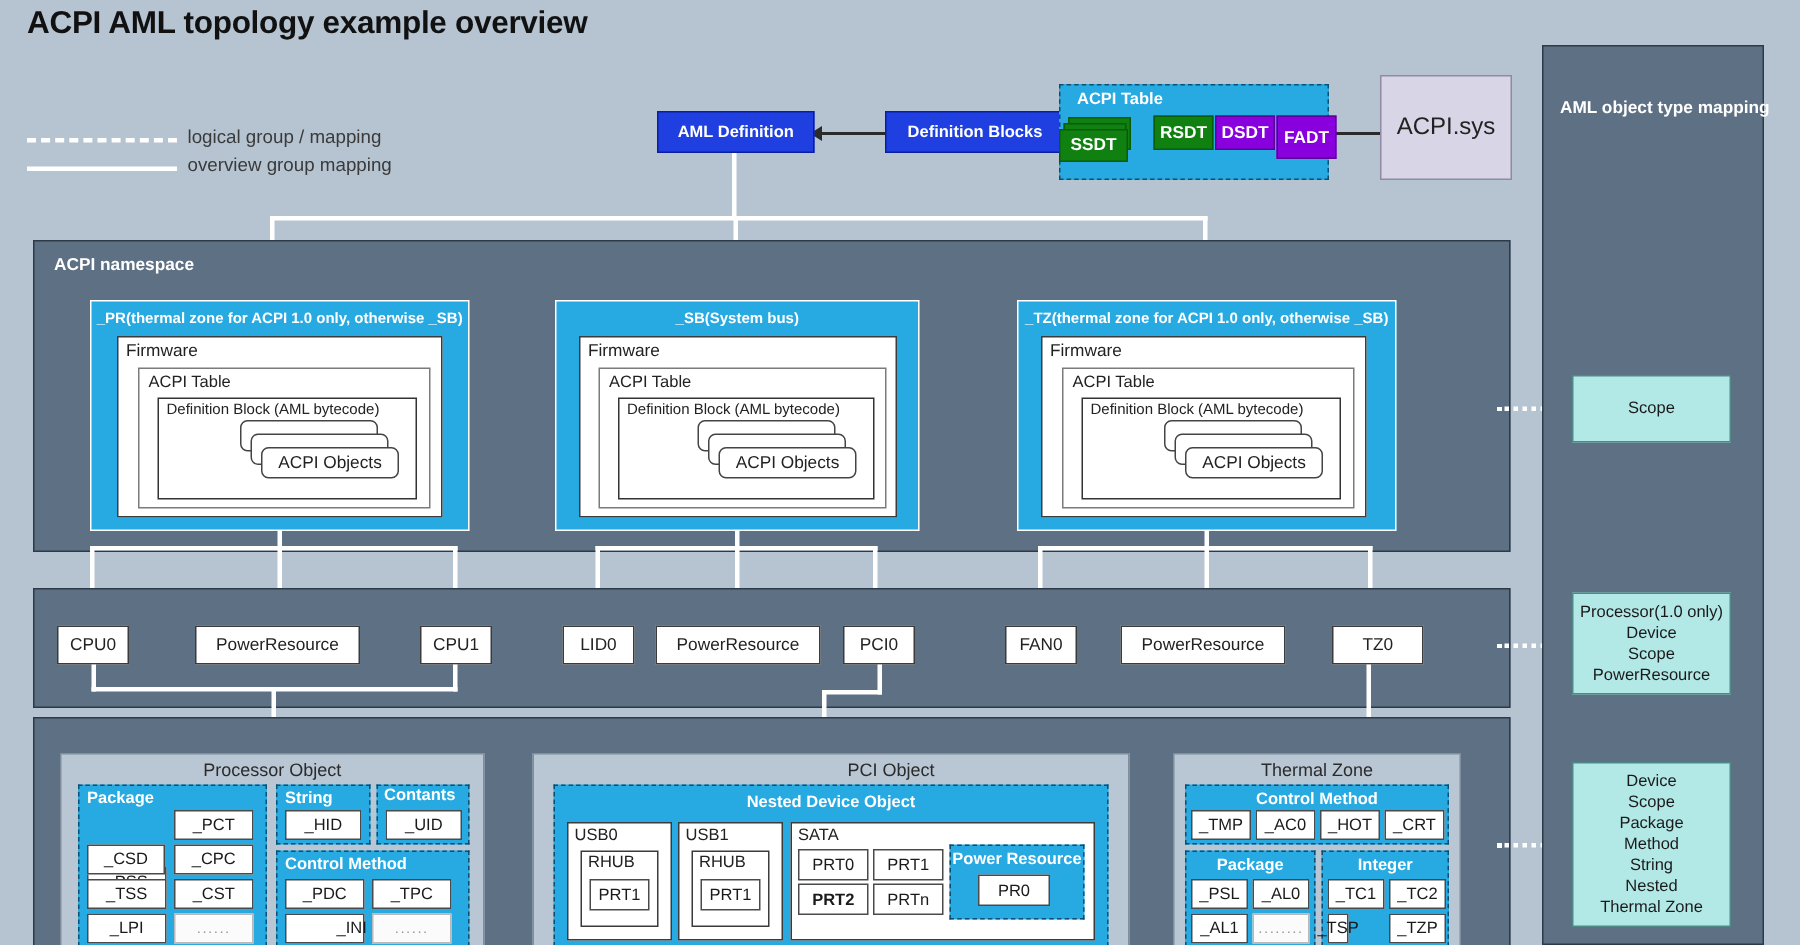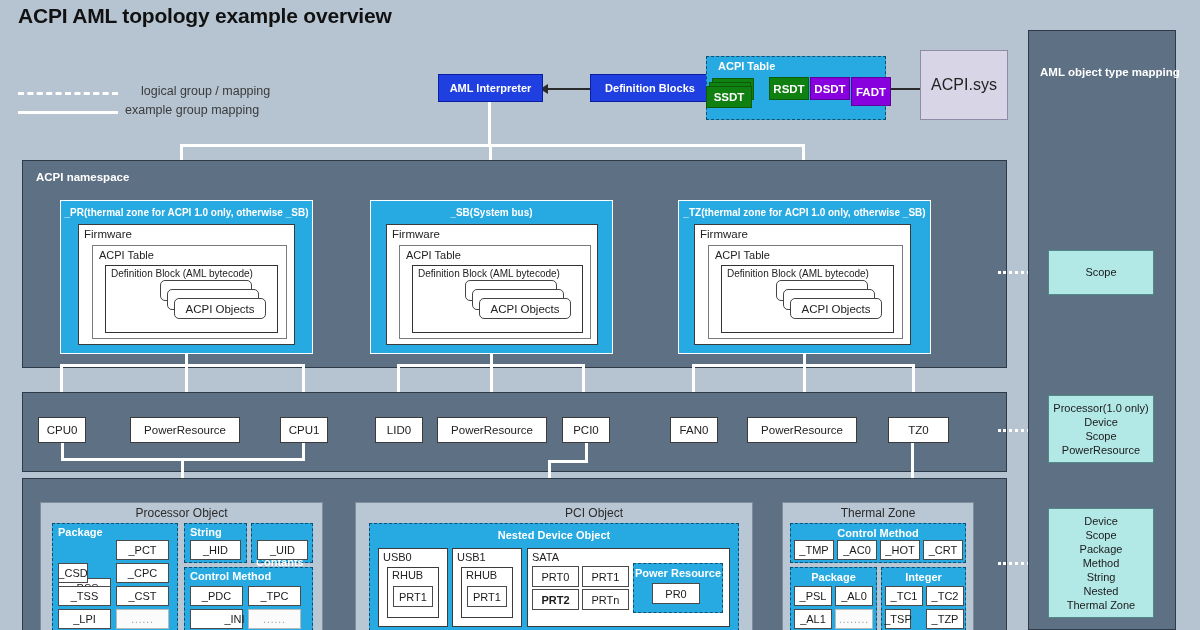--- a/index.html
+++ b/index.html
@@ -51,32 +51,32 @@
   .dotline{position:absolute;border-top:3px dotted #ffffff;}
 
   .stackbox{background:#fff;border:1.2px solid #444;border-radius:5px;color:#222;font-size:11.5px;}
 </style>
 </head>
 <body>
 
 <div class="abs" id="title">ACPI AML topology example overview</div>
 
 <div class="abs leg-dash" style="left:18px;top:92px;width:100px;"></div>
-<div class="abs leg-txt" style="left:125px;top:84px;margin-left:16px;">logical group / mapping</div>
+<div class="abs leg-txt" style="left:125px;top:84px;">logical group / mapping</div>
 <div class="abs leg-solid" style="left:18px;top:111px;width:100px;"></div>
-<div class="abs leg-txt" style="left:125px;top:103px;">example group mapping</div>
+<div class="abs leg-txt" style="left:125px;top:103px;">overview group mapping</div>
 
 <div class="kline" style="left:546px;top:88px;width:48px;height:1.5px;"></div>
 <div class="karrow" style="left:540px;top:84px;"></div>
 
 <div class="kline" style="left:686px;top:88px;width:22px;height:1.5px;"></div>
 <div class="kline" style="left:884px;top:88px;width:36px;height:1.5px;"></div>
 <div class="kline" style="left:760px;top:88px;width:10px;height:1.5px;"></div>
 
-<div class="abs bluebox ctr" style="left:438px;top:74px;width:105px;height:28px;">AML Interpreter</div>
+<div class="abs bluebox ctr" style="left:438px;top:74px;width:105px;height:28px;">AML Definition</div>
 <div class="abs bluebox ctr" style="left:590px;top:74px;width:120px;height:28px;">Definition Blocks</div>
 
 <div class="abs" style="left:706px;top:56px;width:180px;height:64px;background:#27a9e1;border:1.5px dashed #0d4f70;"></div>
 <div class="abs cyanhdr" style="left:718px;top:60px;font-size:11px;">ACPI Table</div>
 
 <div class="abs greenbox" style="left:712px;top:78px;width:42px;height:22px;"></div>
 <div class="abs greenbox" style="left:709px;top:82px;width:42px;height:22px;"></div>
 <div class="abs greenbox ctr" style="left:706px;top:86px;width:46px;height:22px;">SSDT</div>
 <div class="abs greenbox ctr" style="left:769px;top:77px;width:40px;height:23px;">RSDT</div>
 <div class="abs purplebox ctr" style="left:810px;top:77px;width:40px;height:23px;">DSDT</div>
@@ -186,33 +186,33 @@
 
 <div class="abs darkpanel" style="left:22px;top:478px;width:985px;height:158px;"></div>
 
 <div class="abs objshell" style="left:40px;top:502px;width:283px;height:134px;"></div>
 <div class="abs ctr objtitle" style="left:40px;top:505px;width:283px;height:16px;">Processor Object</div>
 
 <div class="abs dashgrp" style="left:52px;top:523px;width:126px;height:113px;"></div>
 <div class="abs grphdr" style="left:58px;top:526px;">Package</div>
 <div class="abs leafbox ctr" style="left:58px;top:540px;width:53px;height:20px;margin-top:38px;">_PSS</div>
 <div class="abs leafbox ctr" style="left:116px;top:540px;width:53px;height:20px;">_PCT</div>
-<div class="abs leafbox ctr" style="left:58px;top:563px;width:30px;height:20px;">_CSD</div>
+<div class="abs leafbox ctr" style="left:58px;top:563px;width:52px;height:20px;">_CSD</div>
 <div class="abs leafbox ctr" style="left:116px;top:563px;width:53px;height:20px;">_CPC</div>
 <div class="abs leafbox ctr" style="left:58px;top:586px;width:53px;height:20px;">_TSS</div>
 <div class="abs leafbox ctr" style="left:116px;top:586px;width:53px;height:20px;">_CST</div>
 <div class="abs leafbox ctr" style="left:58px;top:609px;width:53px;height:20px;">_LPI</div>
 <div class="abs leafdots ctr" style="left:116px;top:609px;width:53px;height:20px;">......</div>
 
 <div class="abs dashgrp" style="left:184px;top:523px;width:63px;height:40px;"></div>
 <div class="abs grphdr" style="left:190px;top:526px;">String</div>
 <div class="abs leafbox ctr" style="left:190px;top:540px;width:51px;height:20px;">_HID</div>
 
 <div class="abs dashgrp" style="left:251px;top:523px;width:62px;height:40px;"></div>
-<div class="abs grphdr" style="left:256px;top:556px;">Contants</div>
+<div class="abs grphdr" style="left:256px;top:524px;">Contants</div>
 <div class="abs leafbox ctr" style="left:257px;top:540px;width:51px;height:20px;">_UID</div>
 
 <div class="abs dashgrp" style="left:184px;top:567px;width:129px;height:69px;"></div>
 <div class="abs grphdr" style="left:190px;top:570px;">Control Method</div>
 <div class="abs leafbox ctr" style="left:190px;top:586px;width:53px;height:20px;">_PDC</div>
 <div class="abs leafbox ctr" style="left:248px;top:586px;width:53px;height:20px;">_TPC</div>
 <div class="abs leafbox ctr" style="left:190px;top:609px;width:53px;height:20px;padding-left:36px;">_INI</div>
 <div class="abs leafdots ctr" style="left:248px;top:609px;width:53px;height:20px;">......</div>
 
 <div class="abs objshell" style="left:355px;top:502px;width:398px;height:134px;"></div>
@@ -257,21 +257,21 @@
 <div class="abs ctr grphdr" style="left:790px;top:570px;width:87px;height:13px;">Package</div>
 <div class="abs leafbox ctr" style="left:794px;top:586px;width:38px;height:20px;">_PSL</div>
 <div class="abs leafbox ctr" style="left:835px;top:586px;width:38px;height:20px;">_AL0</div>
 <div class="abs leafbox ctr" style="left:794px;top:609px;width:38px;height:20px;">_AL1</div>
 <div class="abs leafdots ctr" style="left:835px;top:609px;width:38px;height:20px;">........</div>
 
 <div class="abs dashgrp" style="left:881px;top:567px;width:85px;height:69px;"></div>
 <div class="abs ctr grphdr" style="left:881px;top:570px;width:85px;height:13px;">Integer</div>
 <div class="abs leafbox ctr" style="left:885px;top:586px;width:38px;height:20px;">_TC1</div>
 <div class="abs leafbox ctr" style="left:926px;top:586px;width:38px;height:20px;">_TC2</div>
-<div class="abs leafbox ctr" style="left:885px;top:609px;width:26px;height:20px;">_TSP</div>
+<div class="abs leafbox ctr" style="left:885px;top:609px;width:14px;height:20px;">_TSP</div>
 <div class="abs leafbox ctr" style="left:926px;top:609px;width:38px;height:20px;">_TZP</div>
 
 <div class="dotline" style="left:998px;top:271px;width:44px;"></div>
 <div class="dotline" style="left:998px;top:429px;width:44px;"></div>
 <div class="dotline" style="left:998px;top:562px;width:44px;"></div>
 
 <div class="abs darkpanel" style="left:1028px;top:30px;width:148px;height:600px;"></div>
 <div class="abs panel-label" style="left:1040px;top:38px;margin-top:28px;">AML object type mapping</div>
 
 <div class="abs tealbox ctr" style="left:1048px;top:250px;width:106px;height:45px;">

